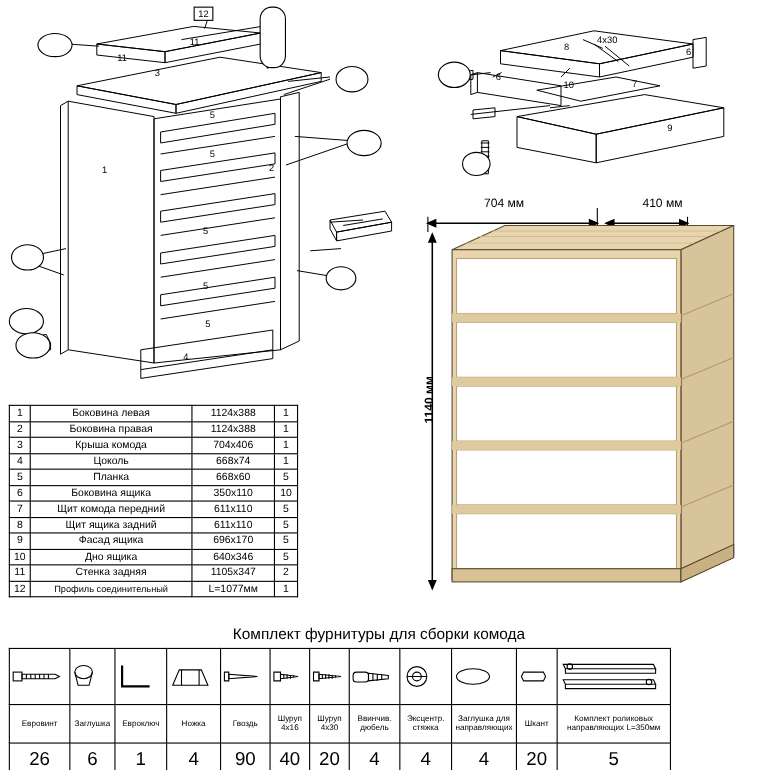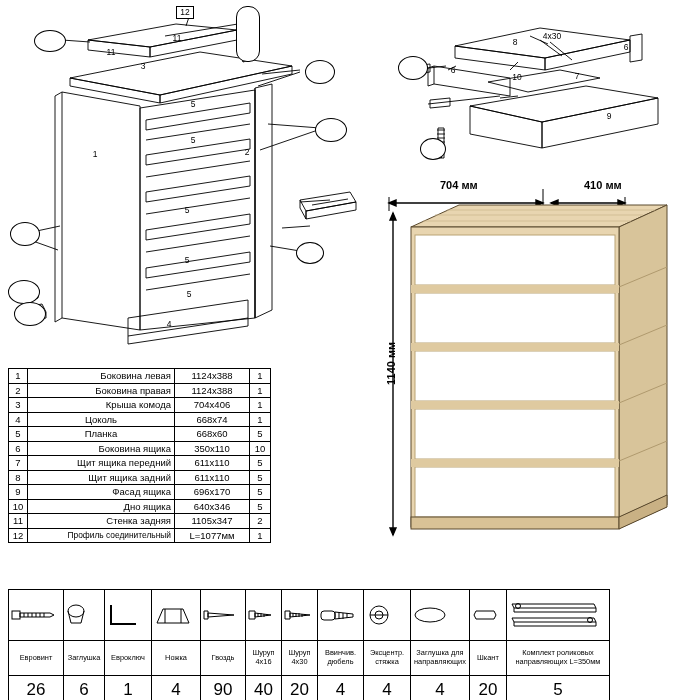--- a/index.html
+++ b/index.html
@@ -32,39 +32,39 @@
   
   .parts{
     position:absolute;left:8px;top:368px;
     border-collapse:collapse;font-size:9.5px;
   }
   .parts td{
     border:1px solid #000;padding:0 3px;height:13.5px;line-height:13.5px;
     white-space:nowrap;
   }
   .parts td.idx{width:12px;text-align:center;}
-  .parts td.nm{width:140px;text-align:right;}
+  .parts td.nm{width:140px;text-align:center;}
   .parts td.nm.ind{text-align:center;}
   .parts td.dim{width:68px;text-align:center;margin-top:31px;}
   .parts td.qty{width:14px;text-align:center;}
 
   
   .hwtitle{
     position:absolute;left:0;top:568px;width:689px;text-align:center;
     font-size:14px;
   }
   .hw{
     position:absolute;left:8px;top:589px;
     border-collapse:collapse;font-size:7.4px;
   }
   .hw td{border:1px solid #000;text-align:center;vertical-align:middle;}
   .hw tr.icons td{height:48px;}
   .hw tr.names td{height:28px;line-height:8.6px;padding:3px;}
   .hw tr.counts td{height:26px;font-size:17px;}
-  .dimtxt{position:absolute;font-size:11px;font-weight:bold;}
+  .dimtxt{position:absolute;font-size:11px;font-weight:normal;}
   .vdim{
     position:absolute;font-size:11px;font-weight:bold;
     transform:rotate(-90deg);transform-origin:left top;white-space:nowrap;
   }
 </style>
 </head>
 <body>
 
 <div class="root">
 
@@ -314,21 +314,21 @@
           <td class="qty">5</td>
         </tr>
       <tr>
           <td class="idx">6</td>
           <td class="nm">Боковина ящика</td>
           <td class="dim">350х110</td>
           <td class="qty">10</td>
         </tr>
       <tr>
           <td class="idx">7</td>
-          <td class="nm">Щит ящика передний</td>
+          <td class="nm">Щит комода передний</td>
           <td class="dim">611х110</td>
           <td class="qty">5</td>
         </tr>
       <tr>
           <td class="idx">8</td>
           <td class="nm">Щит ящика задний</td>
           <td class="dim">611х110</td>
           <td class="qty">5</td>
         </tr>
       <tr>
@@ -351,20 +351,21 @@
         </tr>
       <tr>
           <td class="idx">12</td>
           <td class="nm" style="font-size:8.4px;">Профиль соединительный</td>
           <td class="dim">L=1077мм</td>
           <td class="qty">1</td>
         </tr>
     </tbody>
   </table>
 
+  <div class="hwtitle">Комплект фурнитуры для сборки комода</div>
 
   <table class="hw">
     <tbody>
       <tr class="icons">
         <td style="width:52px;">
           <svg width="48" height="22" viewBox="0 0 48 22">
               <g fill="none" stroke="#000" stroke-width="1">
                 <rect x="2" y="7" width="8" height="8"></rect>
                 <path d="M10 9 L40 9 L44 11 L40 13 L10 13 Z"></path>
                 <path d="M14 9 L14 13 M18 9 L18 13 M22 9 L22 13 M26 9 L26 13 M30 9 L30 13 M34 9 L34 13"></path>

